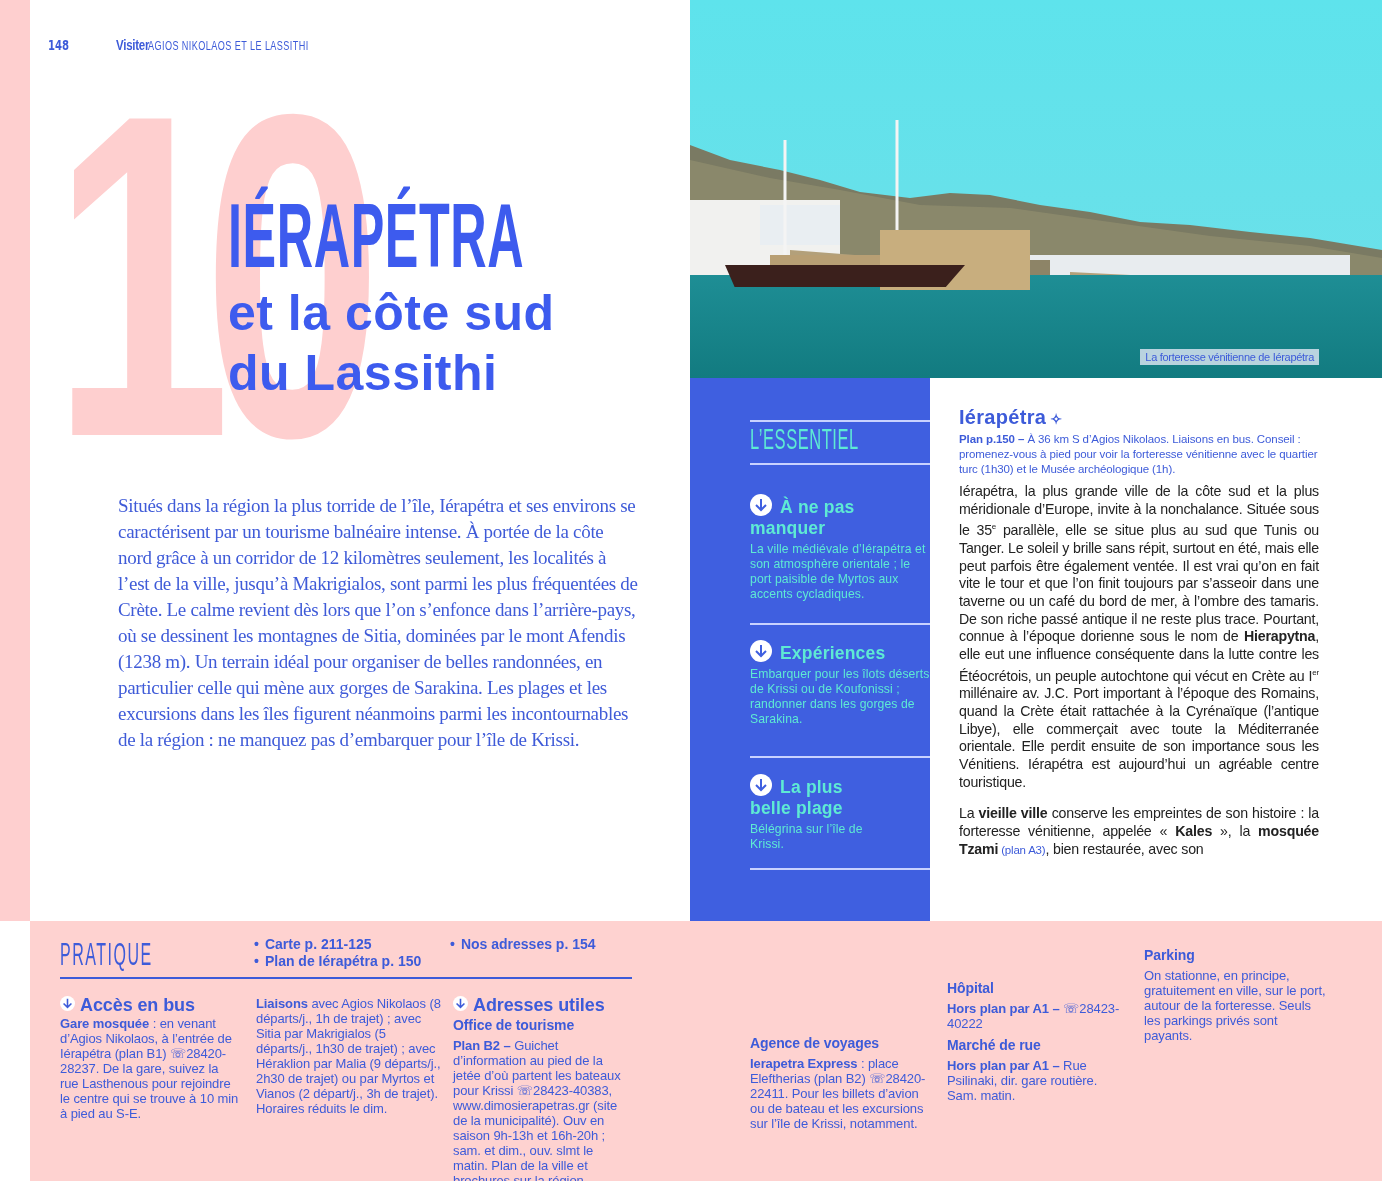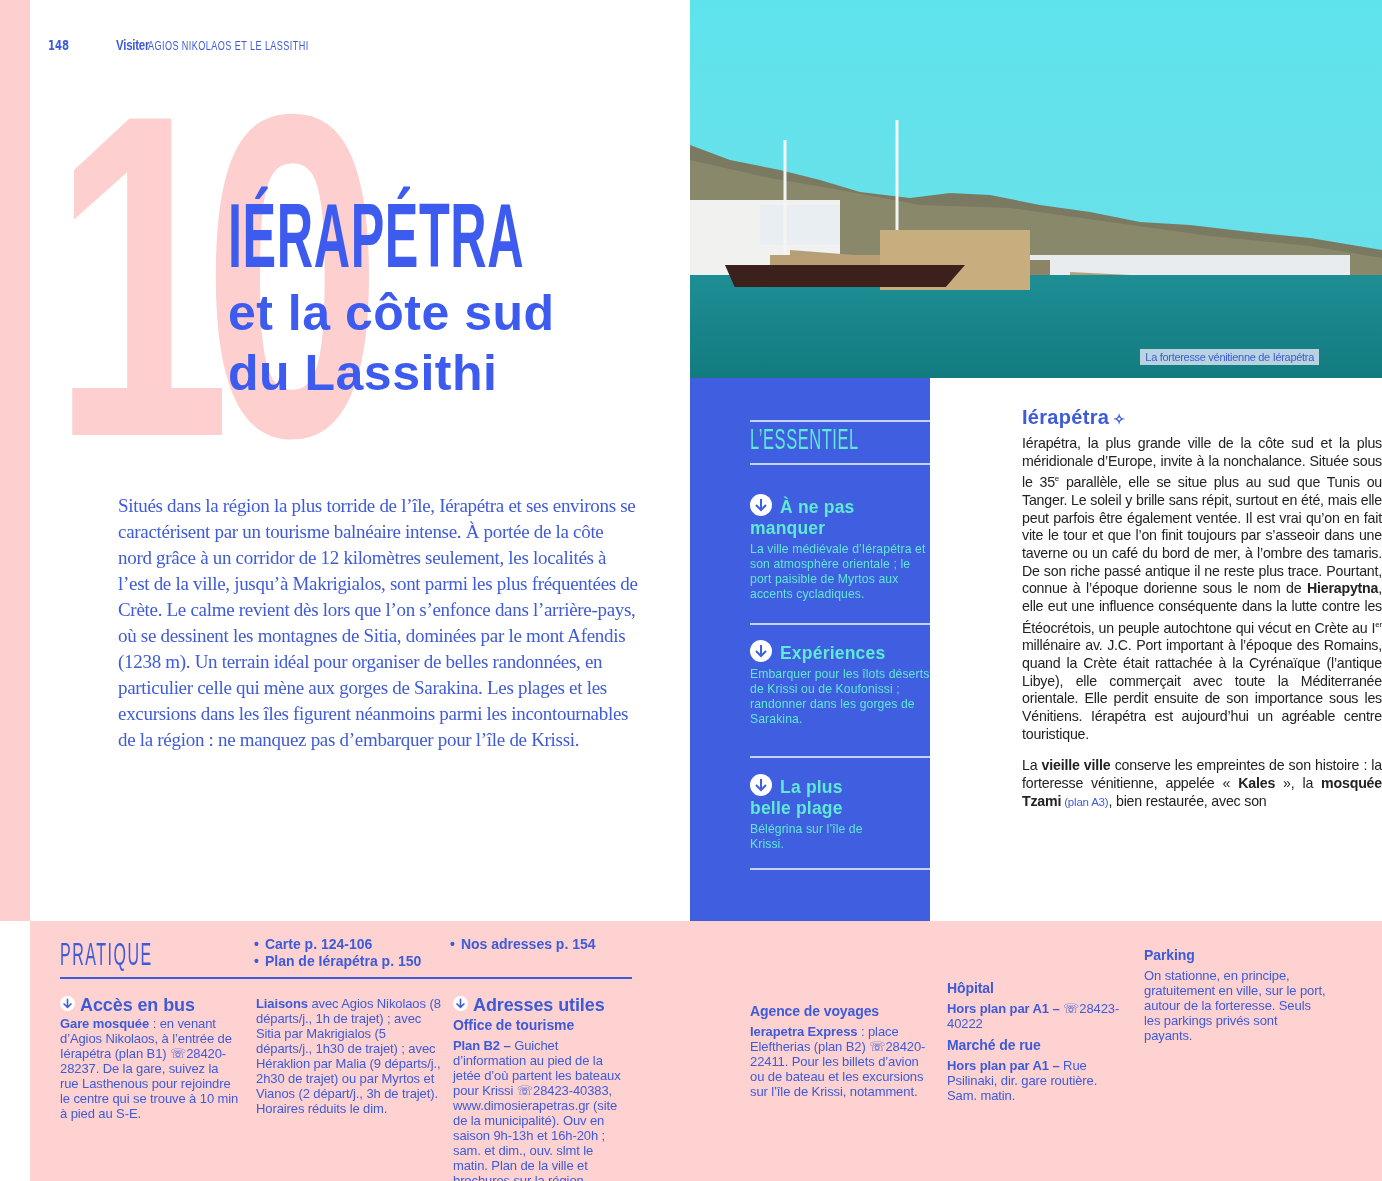--- a/index.html
+++ b/index.html
@@ -28,21 +28,21 @@
 
   .essentiel { position: absolute; left: 690px; top: 378px; width: 240px; height: 543px; background: #3f5fe0; color: #5eead4; }
   .ess-rule { position: absolute; left: 60px; width: 180px; height: 2px; background: #c8d2ff; }
   .ess-title { position: absolute; left: 60px; top: 44px; font-size: 30px; letter-spacing: 1px; transform: scaleX(0.55); transform-origin: left; white-space: nowrap; }
   .ess-item { position: absolute; left: 60px; width: 180px; }
   .ess-head { font-weight: bold; font-size: 17.5px; line-height: 21px; letter-spacing: 0.2px; }
   .ess-icon { display: inline-block; width: 22px; height: 22px; border-radius: 50%; background: #fff; vertical-align: -3px; margin-right: 8px; position: relative; }
   .ess-icon svg { position: absolute; left: 4px; top: 4px; }
   .ess-text { font-size: 12.2px; line-height: 15px; margin-top: 3px; letter-spacing: 0.1px; }
 
-  .article { position: absolute; left: 1022px; top: 406px; width: 360px; }
+  .article { position: absolute; left: 959px; top: 406px; width: 360px; }
   .art-title { color: #3d5bd9; font-weight: bold; font-size: 20px; letter-spacing: 0.3px; }
   .art-title .star { font-size: 14px; margin-left: 4px; }
   .art-meta { color: #3d5bd9; font-size: 11.5px; line-height: 15px; margin-top: 3px; letter-spacing: -0.1px; }
   .art-meta b { font-weight: bold; }
   .art-body { color: #222; font-size: 14.2px; line-height: 17.7px; margin-top: 6px; text-align: justify; letter-spacing: -0.2px; }
   .art-body p + p { margin-top: 14px; }
   .art-body .ref { color: #3d5bd9; font-size: 11.5px; }
   sup { font-size: 8px; }
 
   .pratique-title { position: absolute; left: 60px; top: 936px; color: #3d5bd9; font-size: 32px; letter-spacing: 3px; transform: scaleX(0.5); transform-origin: left; white-space: nowrap; }
@@ -146,29 +146,30 @@
     <div class="ess-head"><span class="ess-icon"><svg width="14" height="14" viewBox="0 0 14 14">
             <path d="M7 1 V12 M2 7 L7 12 L12 7" fill="none" stroke="#3f5fe0" stroke-width="2"></path>
           </svg></span><span>La plus</span><br><span>belle plage</span></div>
     <div class="ess-text" style="width:120px">Bélégrina sur l’île de Krissi.</div>
   </div>
   <div class="ess-rule" style="top:490px"></div>
 </div>
 
 <div class="article">
   <div class="art-title"><span>Iérapétra</span><span class="star">✧</span></div>
+  <div class="art-meta"><b>Plan p.150 –</b><span> À 36 km S d’Agios Nikolaos. Liaisons en bus. Conseil : promenez-vous à pied pour voir la forteresse vénitienne avec le quartier turc (1h30) et le Musée archéologique (1h).</span></div>
   <div class="art-body">
     <p><span>Iérapétra, la plus grande ville de la côte sud et la plus méridionale d’Europe, invite à la nonchalance. Située sous le 35</span><sup>e</sup><span> parallèle, elle se situe plus au sud que Tunis ou Tanger. Le soleil y brille sans répit, surtout en été, mais elle peut parfois être également ventée. Il est vrai qu’on en fait vite le tour et que l’on finit toujours par s’asseoir dans une taverne ou un café du bord de mer, à l’ombre des tamaris. De son riche passé antique il ne reste plus trace. Pourtant, connue à l’époque dorienne sous le nom de </span><b>Hierapytna</b><span>, elle eut une influence conséquente dans la lutte contre les Étéocrétois, un peuple autochtone qui vécut en Crète au I</span><sup>er</sup><span> millénaire av. J.C. Port important à l’époque des Romains, quand la Crète était rattachée à la Cyrénaïque (l’antique Libye), elle commerçait avec toute la Méditerranée orientale. Elle perdit ensuite de son importance sous les Vénitiens. Iérapétra est aujourd’hui un agréable centre touristique.</span></p>
     <p><span>La </span><b>vieille ville</b><span> conserve les empreintes de son histoire : la forteresse vénitienne, appelée « </span><b>Kales</b><span> », la </span><b>mosquée Tzami</b><span class="ref"> (plan A3)</span><span>, bien restaurée, avec son</span></p>
   </div>
 </div>
 
 <div class="pratique-title">PRATIQUE</div>
 <ul class="links" style="left:254px;top:936px">
-  <li>Carte p. 124-106</li>
+  <li>Carte p. 211-125</li>
   <li>Plan de Iérapétra p. 150</li>
 </ul>
 <ul class="links" style="left:450px;top:936px">
   <li>Nos adresses p. 154</li>
 </ul>
 <div class="pratique-rule"></div>
 
 <div class="pcol" style="left:60px;top:994px;width:180px">
   <div class="h3"><span class="ico"><svg width="11" height="11" viewBox="0 0 14 14">
           <path d="M7 1 V12 M2 7 L7 12 L12 7" fill="none" stroke="#3d5bd9" stroke-width="2"></path>
@@ -182,21 +183,21 @@
 
 <div class="pcol" style="left:453px;top:994px;width:175px">
   <div class="h3"><span class="ico"><svg width="11" height="11" viewBox="0 0 14 14">
           <path d="M7 1 V12 M2 7 L7 12 L12 7" fill="none" stroke="#3d5bd9" stroke-width="2"></path>
         </svg></span><span>Adresses utiles</span></div>
   <div class="h4" style="margin-top:0">Office de tourisme</div>
   <p><b>Plan B2 –</b><span> Guichet d’information au pied de la jetée d’où partent les bateaux pour Krissi </span><span>☏</span><span>28423-40383</span><span>, www.dimosierapetras.gr (site de la municipalité). Ouv en saison 9h-13h et 16h-20h ; sam. et dim., ouv. slmt le matin. Plan de la ville et brochures sur la région.</span></p>
 </div>
 
 <div class="pcol" style="left:750px;top:947px;width:182px">
-  <div class="h4" style="margin-top:55px">Agence de voyages</div>
+  <div class="h4" style="margin-top:87px">Agence de voyages</div>
   <p><b>Ierapetra Express</b><span> : place Eleftherias (plan B2) </span><span>☏</span><span>28420-22411</span><span>. Pour les billets d’avion ou de bateau et les excursions sur l’île de Krissi, notamment.</span></p>
 </div>
 
 <div class="pcol" style="left:947px;top:947px;width:180px">
   <div class="h4" style="margin-top:32px">Hôpital</div>
   <p><b>Hors plan par A1 –</b> <span>☏</span><span>28423-40222</span></p>
   <div class="h4">Marché de rue</div>
   <p><b>Hors plan par A1 –</b><span> Rue Psilinaki, dir. gare routière. Sam. matin.</span></p>
 </div>
 

